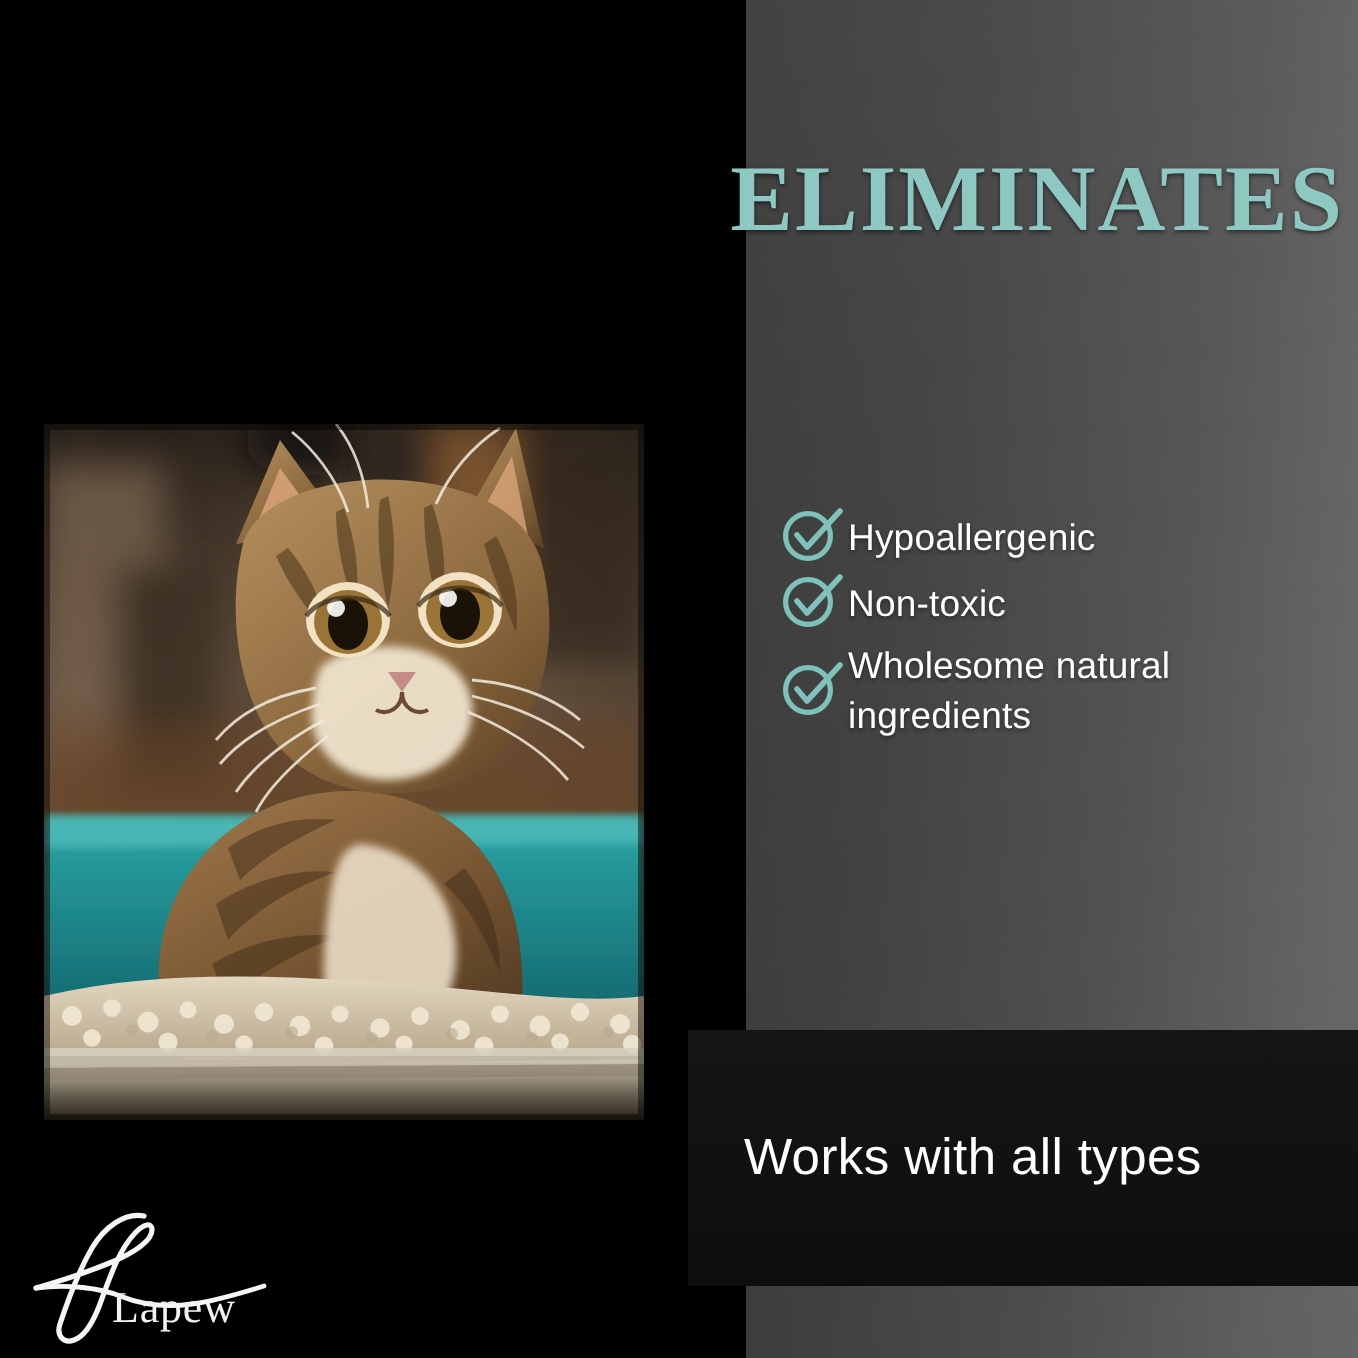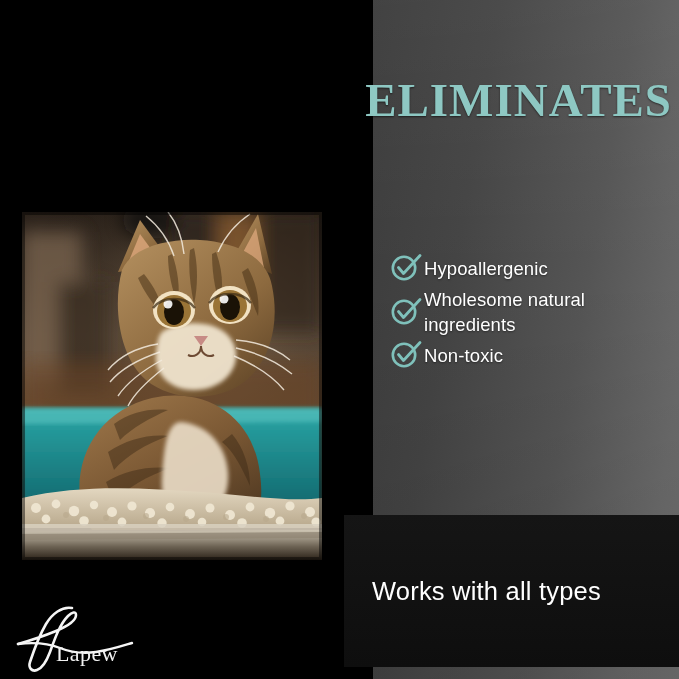--- a/index.html
+++ b/index.html
@@ -81,21 +81,21 @@
     overflow:hidden;
     background:#120d09;
     box-shadow:0 0 0 1px rgba(0,0,0,0.9);
     z-index:5;
   }
   #photo svg{ display:block; width:300px; height:348px; }
 
   
   #banner {
     position:absolute;
-    left:344px; top:515px; width:335px; height:152px;
+    left:344px; top:515px; width:335px; height:128px;
     background:#0f766e;
     z-index:7;
     display:flex;
     flex-direction:column;
     justify-content:center;
     padding-left:28px;
   }
   #banner::before{
     content:"";
     position:absolute; left:0; top:0; width:100%; height:100%;
@@ -318,31 +318,31 @@
       <span class="feature-txt">Hypoallergenic</span>
     </div>
 
     <div class="feature-row">
       <span class="feature-ico">
         <svg viewBox="0 0 34 30" xmlns="http://www.w3.org/2000/svg">
           <circle cx="14" cy="16" r="11.2" fill="none" stroke="#7fc1bb" stroke-width="2.6"></circle>
           <path d="M8.5 15.5 L13.5 21.5 L30 3.5" fill="none" stroke="#7fc1bb" stroke-width="2.8" stroke-linecap="round" stroke-linejoin="round"></path>
         </svg>
       </span>
-      <span class="feature-txt">Wholesome natural ingredients</span>
+      <span class="feature-txt">Non-toxic</span>
     </div>
 
     <div class="feature-row">
       <span class="feature-ico">
         <svg viewBox="0 0 34 30" xmlns="http://www.w3.org/2000/svg">
           <circle cx="14" cy="16" r="11.2" fill="none" stroke="#7fc1bb" stroke-width="2.6"></circle>
           <path d="M8.5 15.5 L13.5 21.5 L30 3.5" fill="none" stroke="#7fc1bb" stroke-width="2.8" stroke-linecap="round" stroke-linejoin="round"></path>
         </svg>
       </span>
-      <span class="feature-txt">Non-toxic</span>
+      <span class="feature-txt">Wholesome natural ingredients</span>
     </div>
 
 
   </div>
 
   <div id="banner">
     <span class="banner-line">Works with all types</span>
   </div>
 
   <div id="logo">

